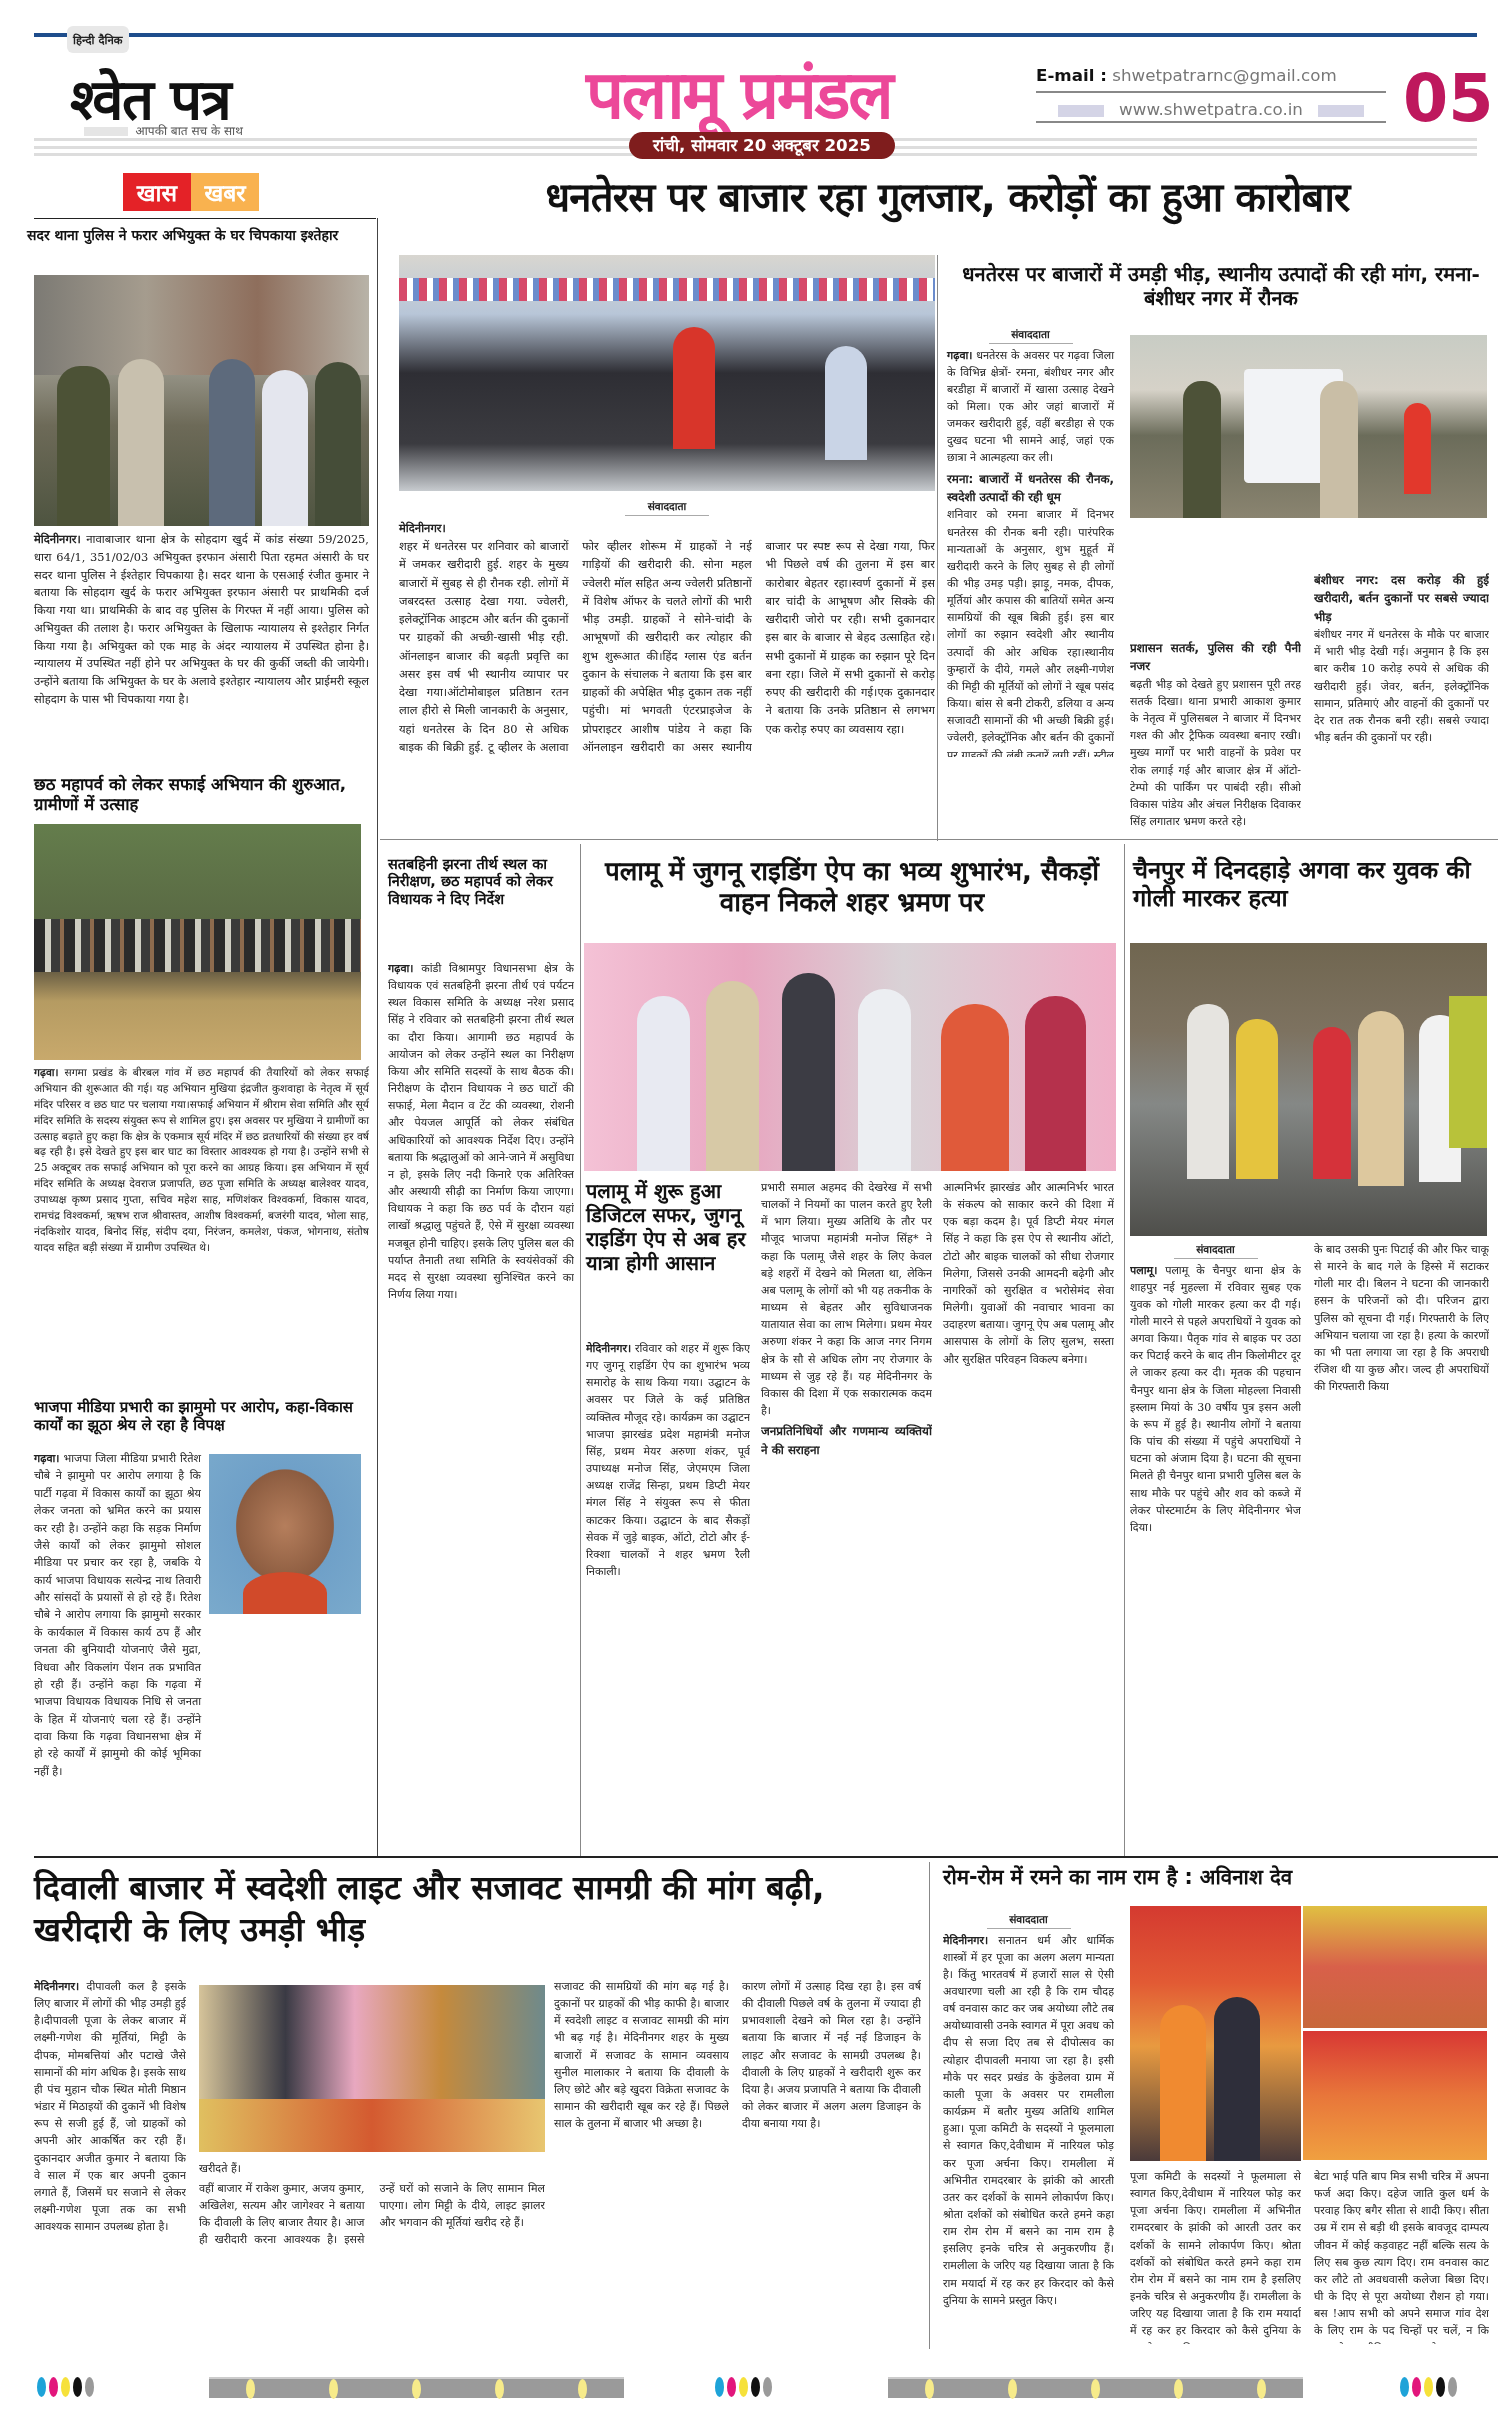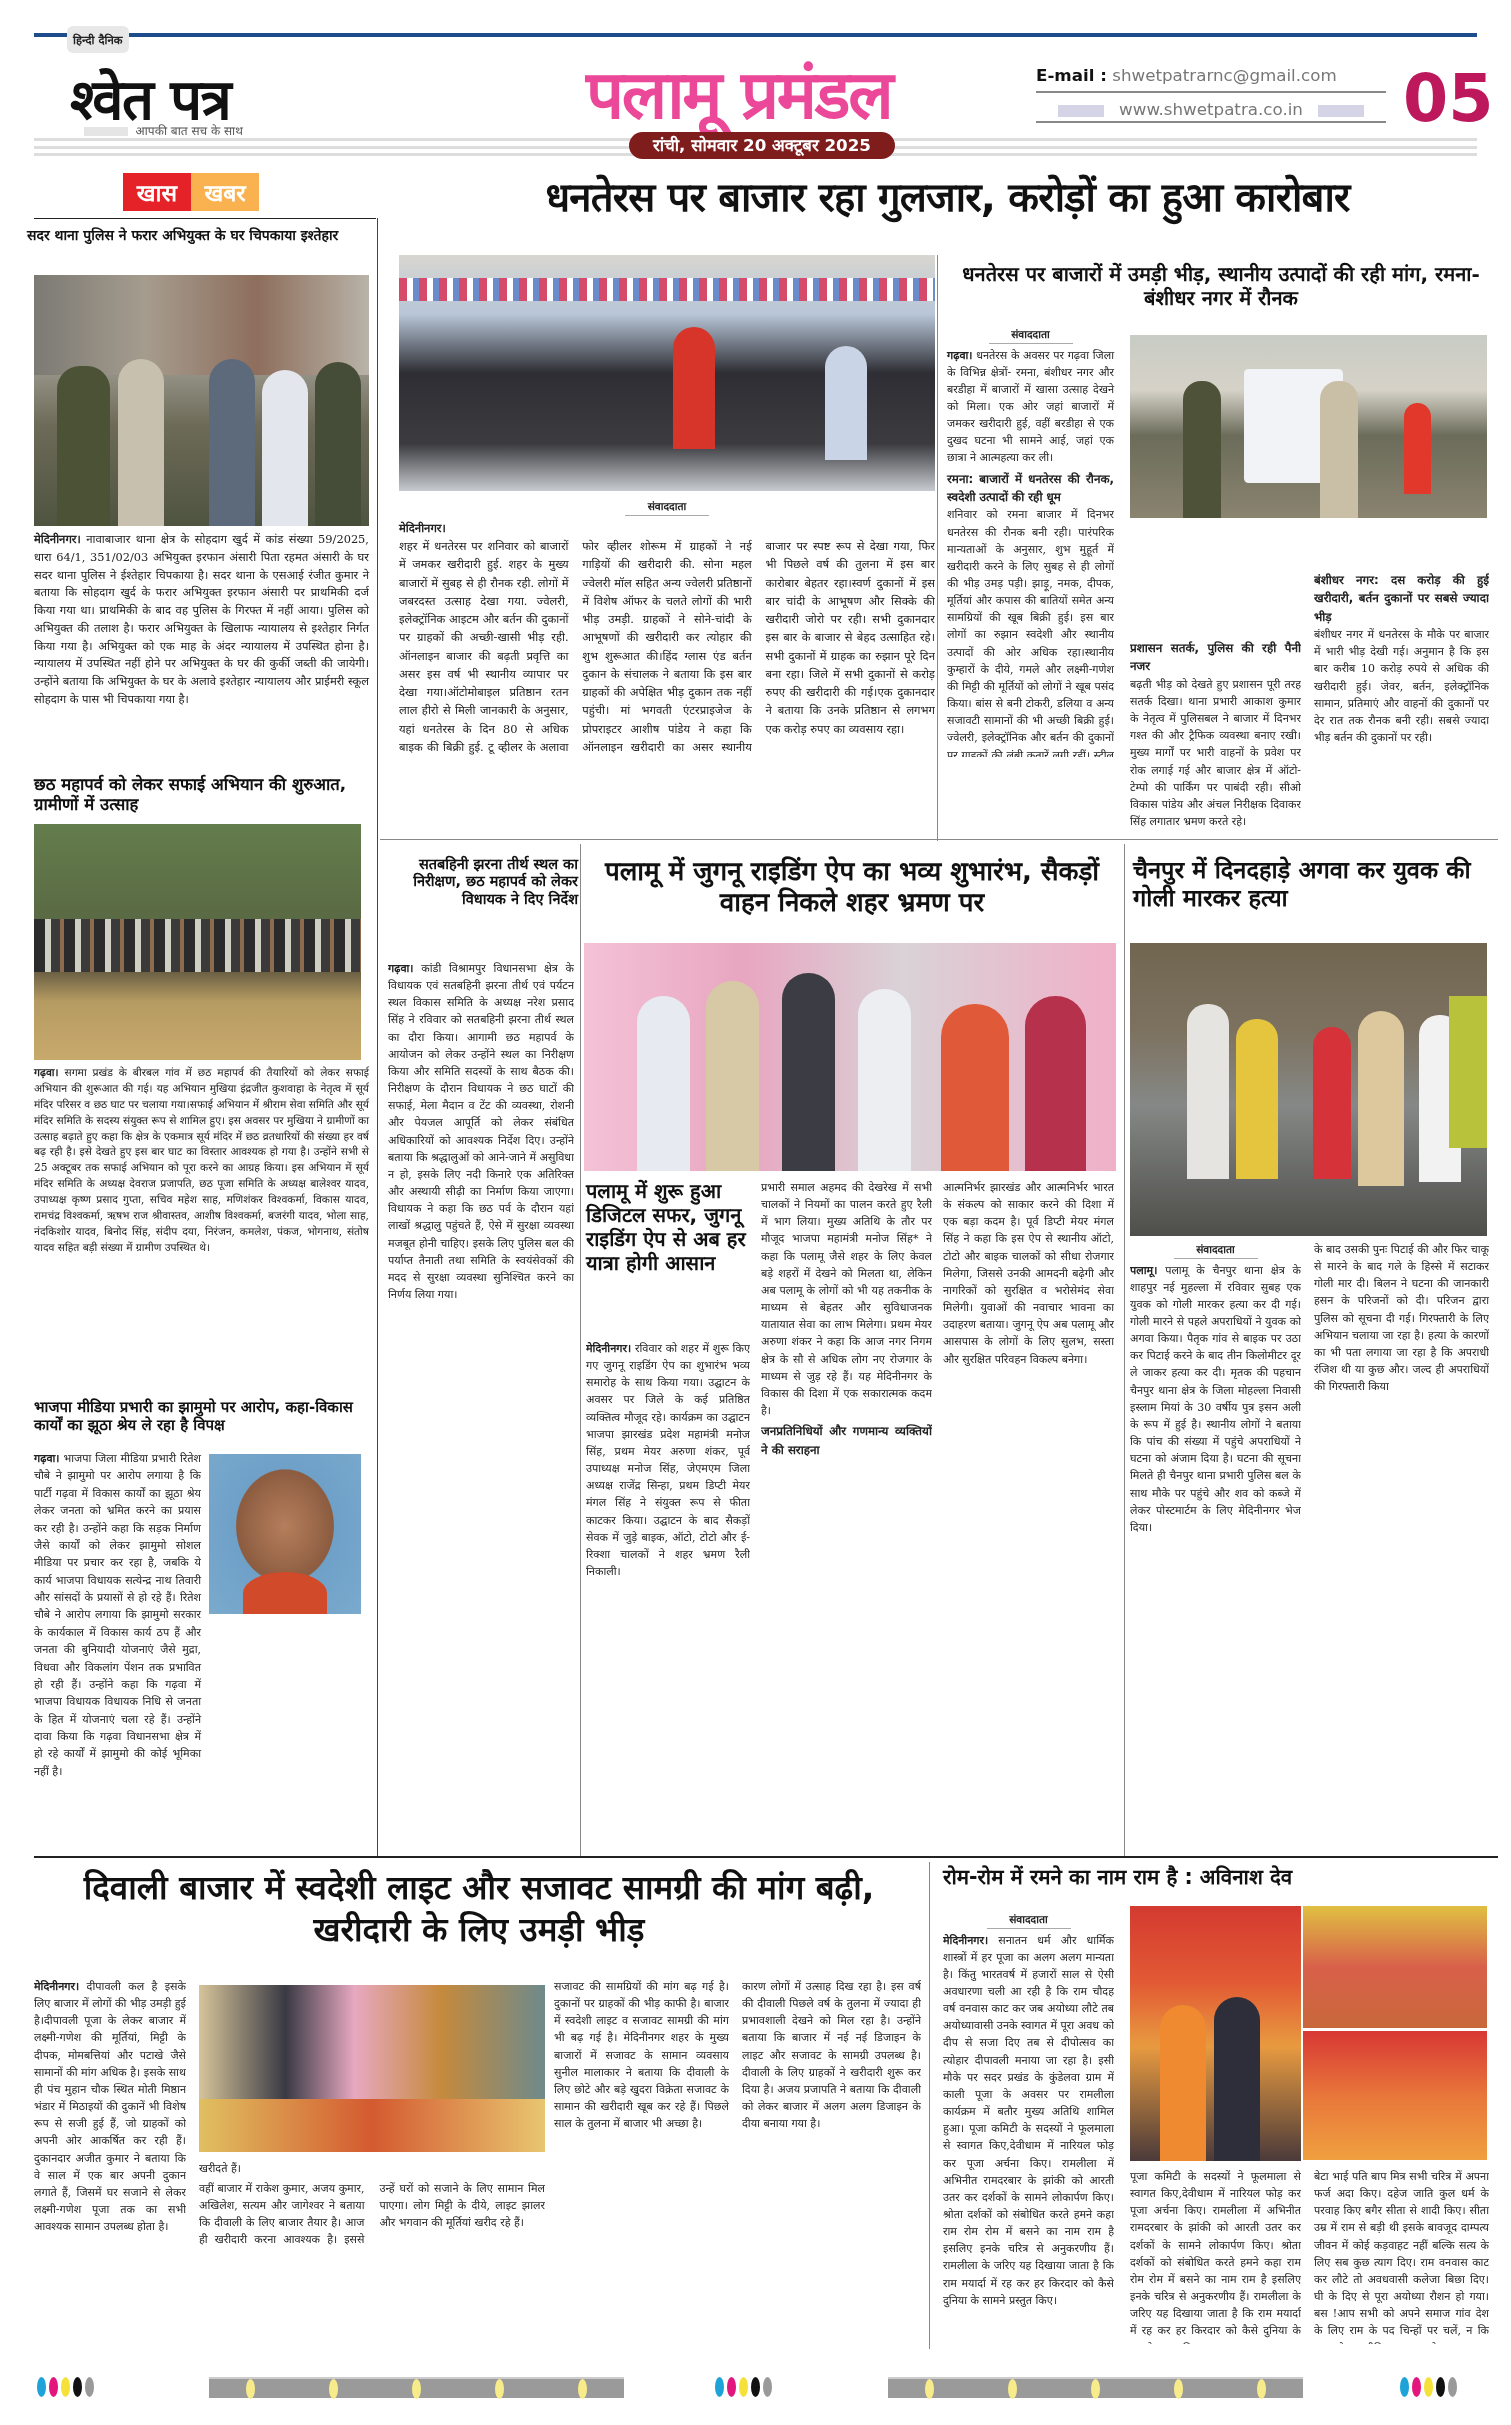--- a/index.html
+++ b/index.html
@@ -130,21 +130,21 @@
   </div>
   <div class="body" style="left:1314px;top:525px;width:175px;font-size:11px;height:308px;overflow:hidden">
     <div class="sub" style="margin-top:46px">बंशीधर नगर: दस करोड़ की हुई खरीदारी, बर्तन दुकानों पर सबसे ज्यादा भीड़</div>
     <span>बंशीधर नगर में धनतेरस के मौके पर बाजार में भारी भीड़ देखी गई। अनुमान है कि इस बार करीब 10 करोड़ रुपये से अधिक की खरीदारी हुई। जेवर, बर्तन, इलेक्ट्रॉनिक सामान, प्रतिमाएं और वाहनों की दुकानों पर देर रात तक रौनक बनी रही। सबसे ज्यादा भीड़ बर्तन की दुकानों पर रही।</span>
   </div>
 </article>
 
 <div class="hr" style="left:380px;top:839px;width:1118px;height:0.8px;background:#888"></div>
 
 <article>
-  <h2 class="hl" style="left:388px;top:856px;width:190px;font-size:14.5px;text-align:right">सतबहिनी झरना तीर्थ स्थल का निरीक्षण, छठ महापर्व को लेकर विधायक ने दिए निर्देश</h2>
+  <h2 class="hl" style="left:388px;top:856px;width:190px;font-size:14.5px;text-align:left">सतबहिनी झरना तीर्थ स्थल का निरीक्षण, छठ महापर्व को लेकर विधायक ने दिए निर्देश</h2>
   <div class="body" style="left:388px;top:960px;width:186px;height:886px;overflow:hidden;font-size:11px"><b>गढ़वा।</b> <span>कांडी विश्रामपुर विधानसभा क्षेत्र के विधायक एवं सतबहिनी झरना तीर्थ एवं पर्यटन स्थल विकास समिति के अध्यक्ष नरेश प्रसाद सिंह ने रविवार को सतबहिनी झरना तीर्थ स्थल का दौरा किया। आगामी छठ महापर्व के आयोजन को लेकर उन्होंने स्थल का निरीक्षण किया और समिति सदस्यों के साथ बैठक की।निरीक्षण के दौरान विधायक ने छठ घाटों की सफाई, मेला मैदान व टेंट की व्यवस्था, रोशनी और पेयजल आपूर्ति को लेकर संबंधित अधिकारियों को आवश्यक निर्देश दिए। उन्होंने बताया कि श्रद्धालुओं को आने-जाने में असुविधा न हो, इसके लिए नदी किनारे एक अतिरिक्त और अस्थायी सीढ़ी का निर्माण किया जाएगा।विधायक ने कहा कि छठ पर्व के दौरान यहां लाखों श्रद्धालु पहुंचते हैं, ऐसे में सुरक्षा व्यवस्था मजबूत होनी चाहिए। इसके लिए पुलिस बल की पर्याप्त तैनाती तथा समिति के स्वयंसेवकों की मदद से सुरक्षा व्यवस्था सुनिश्चित करने का निर्णय लिया गया।</span></div>
 </article>
 <div class="vr" style="left:580px;top:844px;height:1012px;width:0.8px;background:#888"></div>
 
 <article>
   <h2 class="hl" style="left:586px;top:856px;width:532px;font-size:26px;text-align:center">पलामू में जुगनू राइडिंग ऐप का भव्य शुभारंभ, सैकड़ों वाहन निकले शहर भ्रमण पर</h2>
   <div class="photo" style="left:584px;top:943px;width:532px;height:228px;background:linear-gradient(90deg,#f4c2d6 0%,#e8a6c0 30%,#d9d2d6 60%,#f0b0c8 100%)">
     <div style="position:absolute;left:53px;top:53px;width:53px;height:175px;background:#e8eaf2;border-radius:26px 26px 0 0"></div>
     <div style="position:absolute;left:122px;top:38px;width:53px;height:190px;background:#d7c9a6;border-radius:26px 26px 0 0"></div>
     <div style="position:absolute;left:198px;top:30px;width:53px;height:198px;background:#3c3c44;border-radius:26px 26px 0 0"></div>
@@ -175,21 +175,21 @@
   <div class="body" style="left:1130px;top:1241px;width:171px;height:605px;overflow:hidden;font-size:11px">
     <div class="byline">संवाददाता</div>
     <b>पलामू।</b> <span>पलामू के चैनपुर थाना क्षेत्र के शाहपुर नई मुहल्ला में रविवार सुबह एक युवक को गोली मारकर हत्या कर दी गई। गोली मारने से पहले अपराधियों ने युवक को अगवा किया। पैतृक गांव से बाइक पर उठा कर पिटाई करने के बाद तीन किलोमीटर दूर ले जाकर हत्या कर दी। मृतक की पहचान चैनपुर थाना क्षेत्र के जिला मोहल्ला निवासी इस्लाम मियां के 30 वर्षीय पुत्र इसन अली के रूप में हुई है। स्थानीय लोगों ने बताया कि पांच की संख्या में पहुंचे अपराधियों ने घटना को अंजाम दिया है। घटना की सूचना मिलते ही चैनपुर थाना प्रभारी पुलिस बल के साथ मौके पर पहुंचे और शव को कब्जे में लेकर पोस्टमार्टम के लिए मेदिनीनगर भेज दिया।</span>
   </div>
   <div class="body" style="left:1314px;top:1241px;width:175px;height:605px;overflow:hidden;font-size:11px"><span>के बाद उसकी पुनः पिटाई की और फिर चाकू से मारने के बाद गले के हिस्से में सटाकर गोली मार दी। बिलन ने घटना की जानकारी हसन के परिजनों को दी। परिजन द्वारा पुलिस को सूचना दी गई। गिरफ्तारी के लिए अभियान चलाया जा रहा है। हत्या के कारणों का भी पता लगाया जा रहा है कि अपराधी रंजिश थी या कुछ और। जल्द ही अपराधियों की गिरफ्तारी किया</span></div>
 </article>
 
 <div class="hr" style="left:34px;top:1856px;width:1464px;height:1.5px"></div>
 
 <article>
-  <h2 class="hl" style="left:34px;top:1867px;width:890px;font-size:33px;text-align:center;line-height:1.28">दिवाली बाजार में स्वदेशी लाइट और सजावट सामग्री की मांग बढ़ी, खरीदारी के लिए उमड़ी भीड़</h2>
+  <h2 class="hl" style="left:34px;top:1867px;width:890px;font-size:33px;text-align:left;line-height:1.28">दिवाली बाजार में स्वदेशी लाइट और सजावट सामग्री की मांग बढ़ी, खरीदारी के लिए उमड़ी भीड़</h2>
   <div class="body" style="left:34px;top:1978px;width:152px;height:365px;overflow:hidden;font-size:11px"><b>मेदिनीनगर।</b> <span>दीपावली कल है इसके लिए बाजार में लोगों की भीड़ उमड़ी हुई है।दीपावली पूजा के लेकर बाजार में लक्ष्मी-गणेश की मूर्तियां, मिट्टी के दीपक, मोमबत्तियां और पटाखे जैसे सामानों की मांग अधिक है। इसके साथ ही पंच मुहान चौक स्थित मोती मिष्ठान भंडार में मिठाइयों की दुकानें भी विशेष रूप से सजी हुई हैं, जो ग्राहकों को अपनी ओर आकर्षित कर रही हैं। दुकानदार अजीत कुमार ने बताया कि वे साल में एक बार अपनी दुकान लगाते हैं, जिसमें घर सजाने से लेकर लक्ष्मी-गणेश पूजा तक का सभी आवश्यक सामान उपलब्ध होता है।</span></div>
   <div class="photo" style="left:199px;top:1985px;width:346px;height:167px;background:linear-gradient(90deg,#d6c49a 0%,#3a3a44 25%,#e8a8c0 45%,#c58a3c 70%,#6e8a8c 100%)">
     <div style="position:absolute;left:0;top:114px;width:100%;height:53px;background:linear-gradient(90deg,#e0c060,#d45a30,#e8c670)"></div>
   </div>
   <div class="body" style="left:199px;top:2160px;width:152px;font-size:11px">खरीदते हैं।</div>
   <div class="body" style="left:199px;top:2180px;width:346px;height:164px;overflow:hidden;font-size:11px;column-count:2;column-gap:15px"><span>वहीं बाजार में राकेश कुमार, अजय कुमार, अखिलेश, सत्यम और जागेश्वर ने बताया कि दीवाली के लिए बाजार तैयार है। आज ही खरीदारी करना आवश्यक है। इससे उन्हें घरों को सजाने के लिए सामान मिल पाएगा। लोग मिट्टी के दीये, लाइट झालर और भगवान की मूर्तियां खरीद रहे हैं।</span></div>
   <div class="body" style="left:554px;top:1978px;width:175px;height:365px;overflow:hidden;font-size:11px"><span>सजावट की सामग्रियों की मांग बढ़ गई है। दुकानों पर ग्राहकों की भीड़ काफी है। बाजार में स्वदेशी लाइट व सजावट सामग्री की मांग भी बढ़ गई है। मेदिनीनगर शहर के मुख्य बाजारों में सजावट के सामान व्यवसाय सुनील मालाकार ने बताया कि दीवाली के लिए छोटे और बड़े खुदरा विक्रेता सजावट के सामान की खरीदारी खूब कर रहे हैं। पिछले साल के तुलना में बाजार भी अच्छा है।</span></div>
   <div class="body" style="left:742px;top:1978px;width:179px;height:365px;overflow:hidden;font-size:11px"><span>कारण लोगों में उत्साह दिख रहा है। इस वर्ष की दीवाली पिछले वर्ष के तुलना में ज्यादा ही प्रभावशाली देखने को मिल रहा है। उन्होंने बताया कि बाजार में नई नई डिजाइन के लाइट और सजावट के सामग्री उपलब्ध है।दीवाली के लिए ग्राहकों ने खरीदारी शुरू कर दिया है। अजय प्रजापति ने बताया कि दीवाली को लेकर बाजार में अलग अलग डिजाइन के दीया बनाया गया है।</span></div>
 </article>
 <div class="vr" style="left:929px;top:1862px;height:487px;width:0.8px;background:#888"></div>

